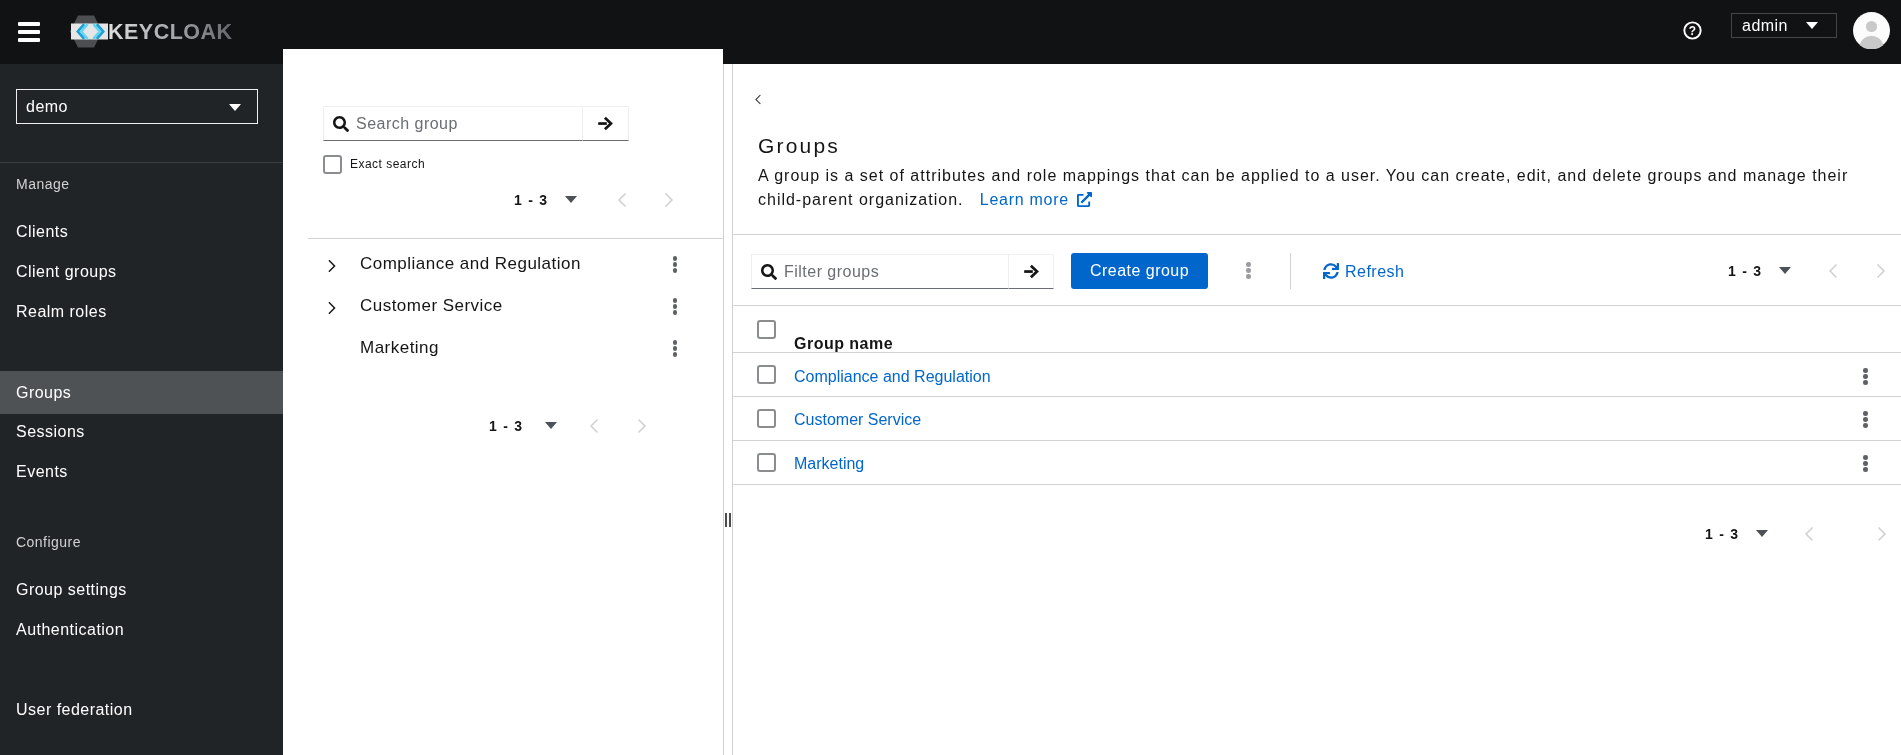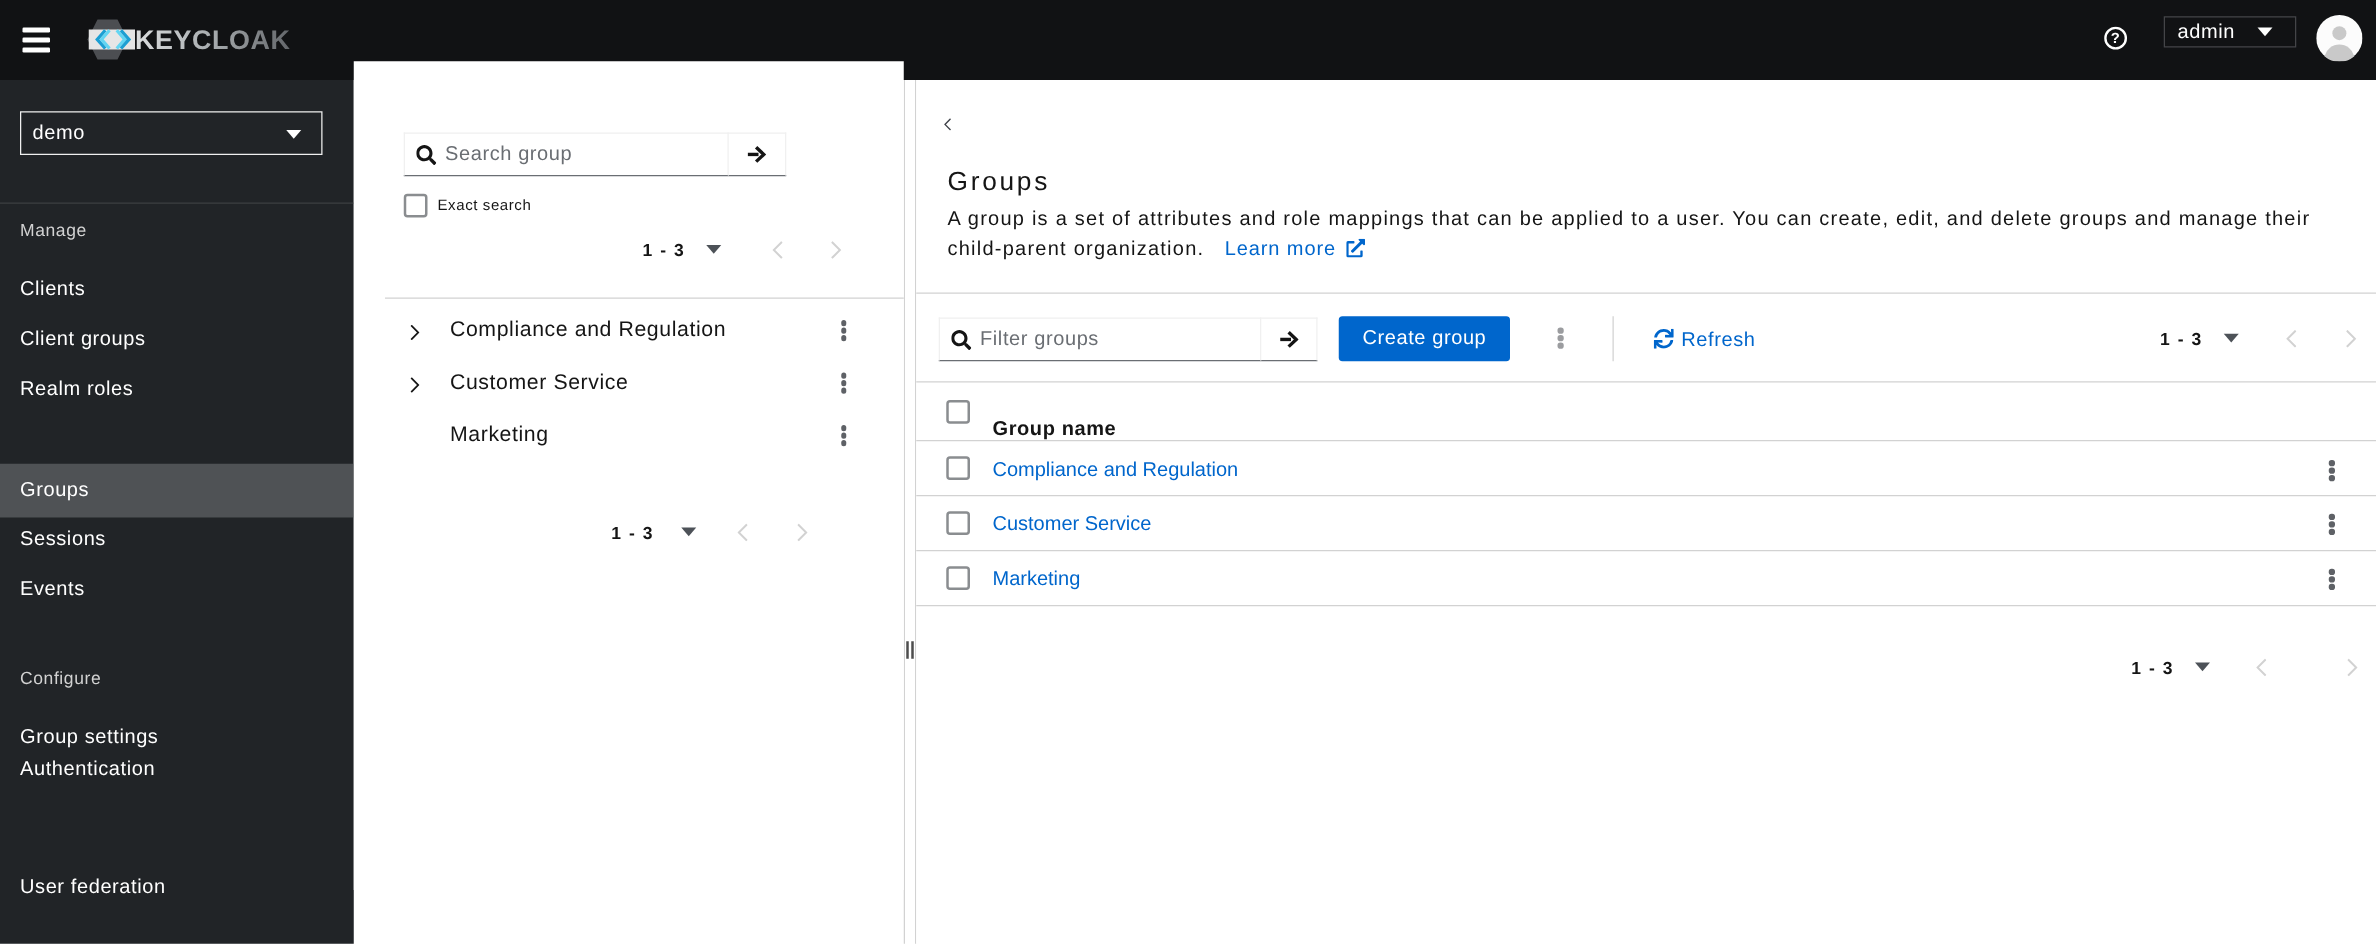--- a/index.html
+++ b/index.html
@@ -129,21 +129,21 @@
   <div id="navdiv"></div>
   <div class="navsec" style="top:112px;">Manage</div>
   <div class="navitem" style="top:148px;">Clients</div>
   <div class="navitem" style="top:188px;">Client groups</div>
   <div class="navitem" style="top:228px;">Realm roles</div>
   <div class="navitem cur" style="top:307px; height:43px; line-height:43px;">Groups</div>
   <div class="navitem" style="top:348px;">Sessions</div>
   <div class="navitem" style="top:388px;">Events</div>
   <div class="navsec" style="top:470px;">Configure</div>
   <div class="navitem" style="top:506px;">Group settings</div>
-  <div class="navitem" style="top:532px;">Authentication</div>
+  <div class="navitem" style="top:546px;">Authentication</div>
   <div class="navitem" style="top:626px;">User federation</div>
 </div>
 
 <div id="vline1"></div>
 <div id="vline2"></div>
 <div id="grip">
     <span style="left:0"></span>
     <span style="left:4px"></span>
   </div>
 

